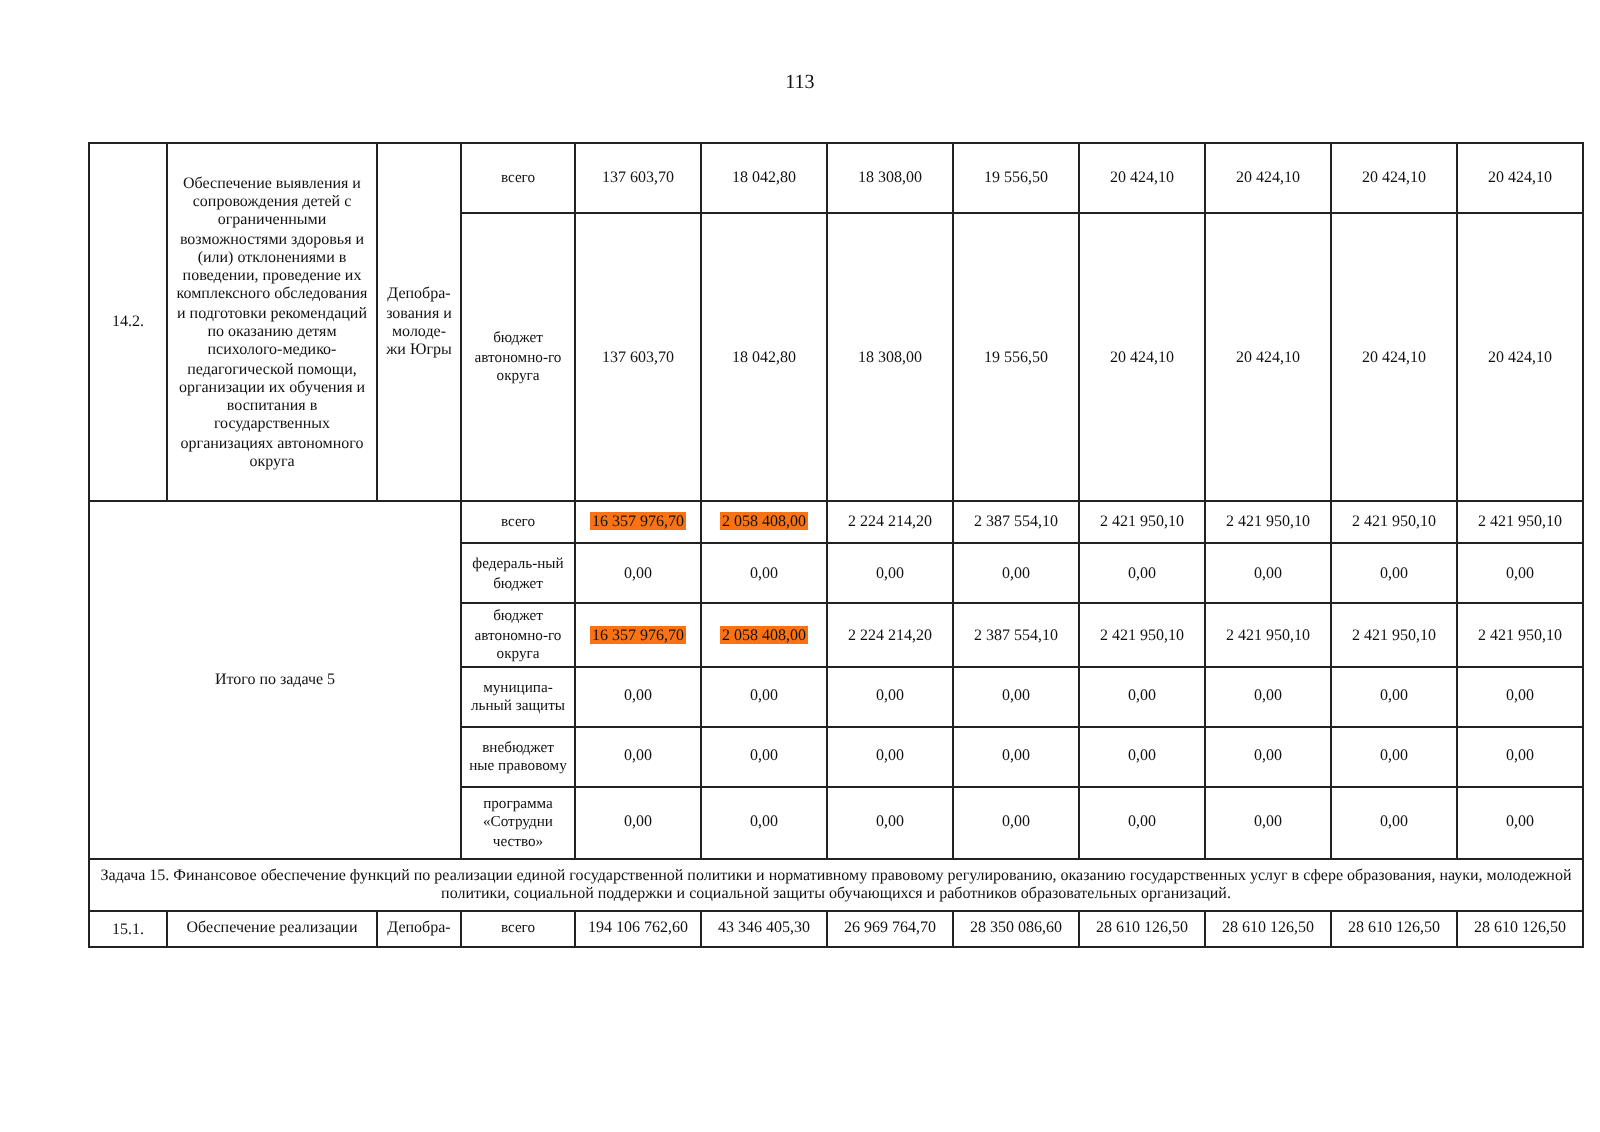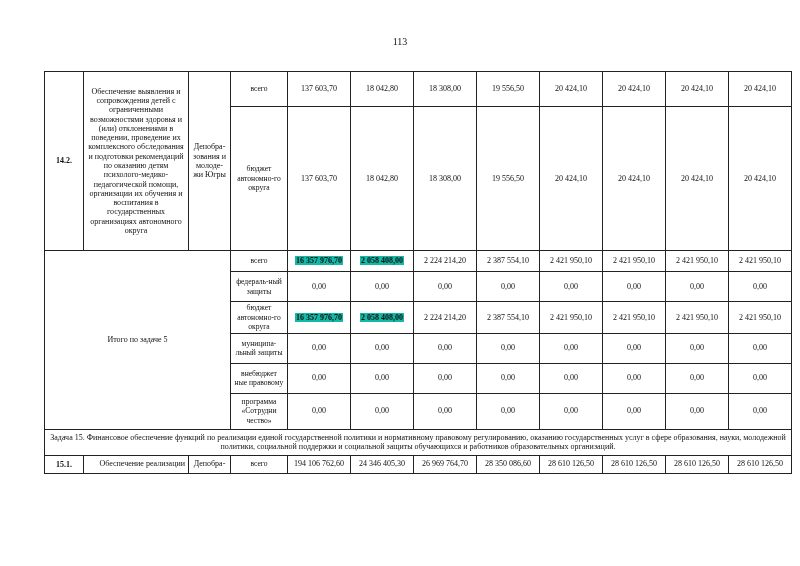--- a/index.html
+++ b/index.html
@@ -2,24 +2,24 @@
 <html><head>
 <meta charset="utf-8">
 <style>
   html, body { margin:0; padding:0; background:#fff; }
   body { width:800px; height:566px; position:relative; overflow:hidden;
          font-family: "Liberation Serif", "DejaVu Serif", serif; color:#111; }
   .page-num { position:absolute; left:0; width:800px; top:36px; text-align:center; font-size:10px; }
   table.grid { position:absolute; left:44px; top:71px; border-collapse:collapse; table-layout:fixed;
                width:747px; font-size:8px; line-height:9.3px; }
   table.grid td { border:1px solid #222; padding:1px 3px; vertical-align:middle; text-align:center; }
-  td.num-col { vertical-align:top; text-align:center; padding-top:3px;font-weight:bold; }
+  td.num-col { vertical-align:top; text-align:center; padding-top:3px; }
   td.desc { text-align:justify; vertical-align:top; padding:2px 4px; hyphens:none; }
   td.src { font-size:7.6px; line-height:9.5px; }
-  td.hl span { background:#14b8a6; font-weight:bold; padding:0 1px; }
+  td.hl span { background:#f97316; font-weight:normal; padding:0 1px; }
   td.task { text-align:center; font-size:8px; padding:3px 4px; }
 </style>
 </head>
 <body>
 
 <div class="page-num">113</div>
 
 <table class="grid">
   <colgroup>
     <col style="width:39px">
@@ -69,21 +69,21 @@
       <td class="hl"><span>16 357 976,70</span></td>
       <td class="hl"><span>2 058 408,00</span></td>
       <td>2 224 214,20</td>
       <td>2 387 554,10</td>
       <td>2 421 950,10</td>
       <td>2 421 950,10</td>
       <td>2 421 950,10</td>
       <td>2 421 950,10</td>
     </tr>
     <tr style="height:30px">
-      <td class="src">федераль-ный защиты</td>
+      <td class="src">федераль-ный бюджет</td>
       <td>0,00</td>
       <td>0,00</td>
       <td>0,00</td>
       <td>0,00</td>
       <td>0,00</td>
       <td>0,00</td>
       <td>0,00</td>
       <td>0,00</td>
     </tr>
     <tr style="height:31px">
@@ -130,25 +130,25 @@
       <td>0,00</td>
       <td>0,00</td>
     </tr>
 
     <tr style="height:26px">
       <td colspan="12" class="task">Задача 15. Финансовое обеспечение функций по реализации единой государственной политики и нормативному правовому регулированию, оказанию государственных услуг в сфере образования, науки, молодежной политики, социальной поддержки и социальной защиты обучающихся и работников образовательных организаций.</td>
     </tr>
 
     <tr style="height:18px">
       <td class="num-col" style="padding-top:2px">15.1.</td>
-      <td class="desc" style="text-align:right">Обеспечение реализации</td>
+      <td class="desc" style="text-align:center">Обеспечение реализации</td>
       <td>Депобра-</td>
       <td class="src">всего</td>
       <td>194 106 762,60</td>
-      <td>24 346 405,30</td>
+      <td>43 346 405,30</td>
       <td>26 969 764,70</td>
       <td>28 350 086,60</td>
       <td>28 610 126,50</td>
       <td>28 610 126,50</td>
       <td>28 610 126,50</td>
       <td>28 610 126,50</td>
     </tr>
   </tbody>
 </table>
 

